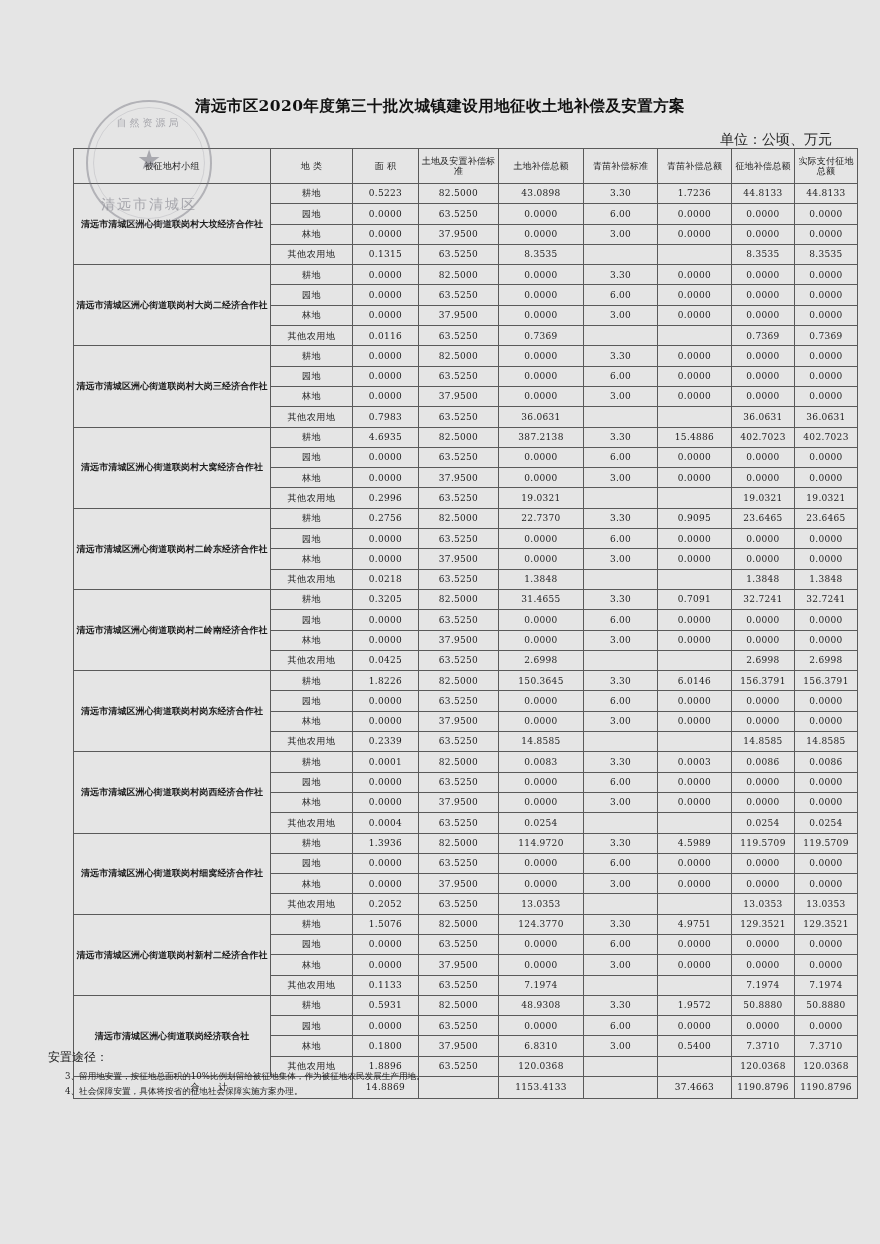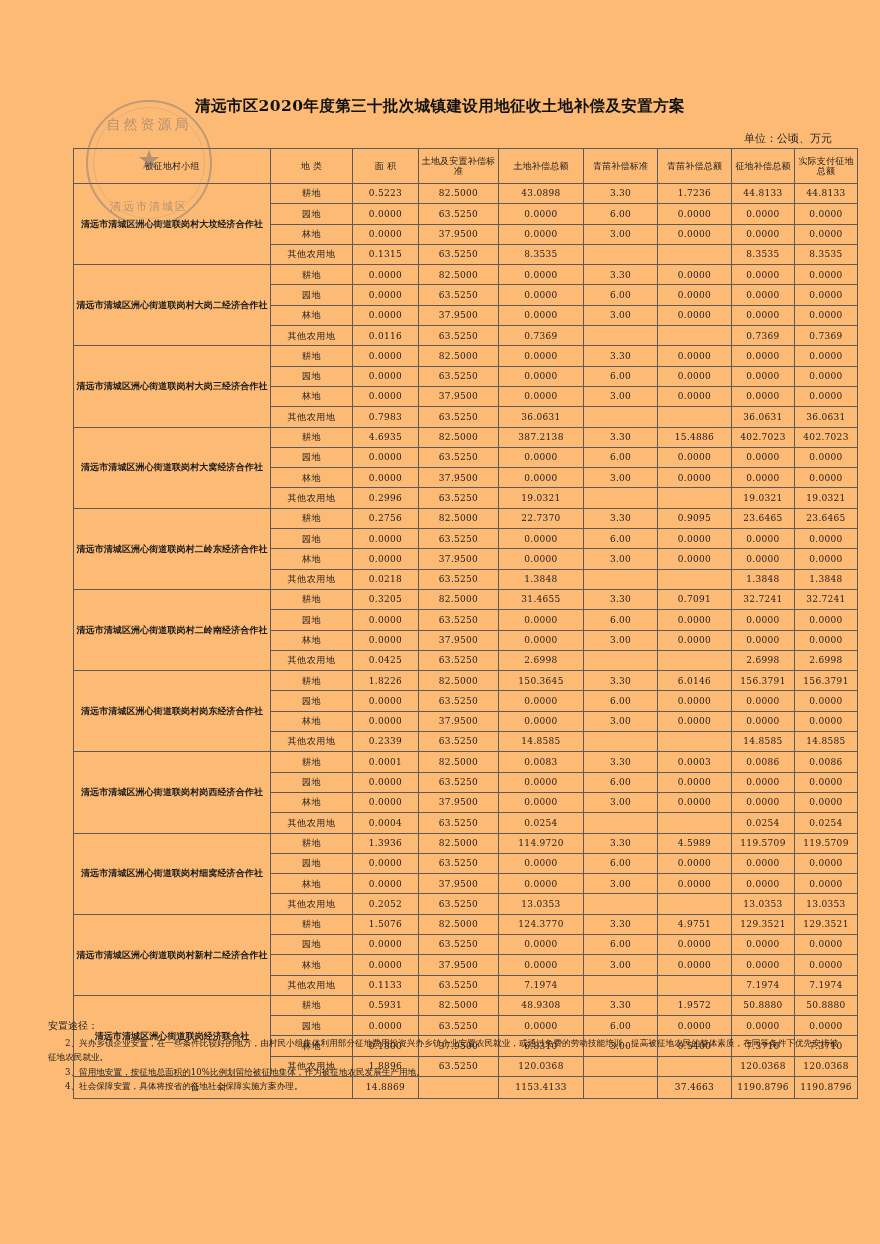--- a/index.html
+++ b/index.html
@@ -14,21 +14,21 @@
     color: #1a1a1a;
     position: relative;
     overflow: hidden;
   }
 
   .page {
     position: absolute;
     left: 0; top: 0;
     width: 880px;
     height: 1244px;
-    background: #fdba74;
+    background: #e5e5e5;
   }
 
   
   .title-bar {
     position: absolute;
     left: 0;
     top: 96px;
     width: 880px;
     text-align: center;
   }
@@ -39,21 +39,21 @@
     font-size: 15.5px;
     letter-spacing: 0.4px;
     color: #111;
   }
 
   
   .unit-note {
     position: absolute;
     right: 48px;
     top: 131px;
-    font-size: 11px;
+    font-size: 14px;
     font-family: "DejaVu Serif", "Liberation Serif", serif;
     color: #2a2a2a;
   }
 
   
   .seal {
     position: absolute;
     left: 86px;
     top: 100px;
     width: 122px;
@@ -82,25 +82,25 @@
   .seal-text-top, .seal-text-bottom {
     position: absolute;
     left: 0; right: 0;
     text-align: center;
     font-family: "DejaVu Serif", "Liberation Serif", serif;
     color: rgba(100,100,112,0.62);
     letter-spacing: 3px;
   }
   .seal-text-top {
     top: 14px;
-    font-size: 14px;
+    font-size: 10px;
   }
   .seal-text-bottom {
     bottom: 10px;
-    font-size: 11px;
+    font-size: 14px;
     letter-spacing: 2px;
   }
 
   
   .table-wrap {
     position: absolute;
     left: 48px;
     top: 148px;
     width: 784px;
     margin-left: 25px;
@@ -160,21 +160,22 @@
     left: 48px;
     top: 1018px;
     width: 790px;
     font-family: "DejaVu Serif", "Liberation Serif", serif;
     font-size: 8.6px;
     line-height: 1.62;
     color: #1d1d1d;
   }
   .notes-head {
     margin-bottom: 3px;
-    font-size: 10px;
+    font-size: 12px;
+    margin-top: 30px;
   }
   .note-item {
     text-indent: 17px;
     margin-bottom: 0.5px;
     text-align: justify;
   }
 </style>
 </head>
 <body>
 
@@ -681,19 +682,18 @@
             <td class="num">1190.8796</td>
             <td class="num">1190.8796</td>
           </tr>
         </tbody>
     </table>
   </div>
 
   <div class="notes">
     <div class="notes-head">安置途径：</div>
     <div id="notes-list">
-        <div class="note-item">2、兴办乡镇企业安置，在一些条件比较好的地方，由村民小组集体利用部分征地费用投资兴办乡镇企业安置农民就业，或通过免费的劳动技能培训，提高被征地农民的整体素质，在同等条件下优先安排被征地农民就业。</div>
         <div class="note-item">3、留用地安置，按征地总面积的10%比例划留给被征地集体，作为被征地农民发展生产用地。</div>
         <div class="note-item">4、社会保障安置，具体将按省的征地社会保障实施方案办理。</div>
       </div>
   </div>
 
 </div>
 
 </body></html>

